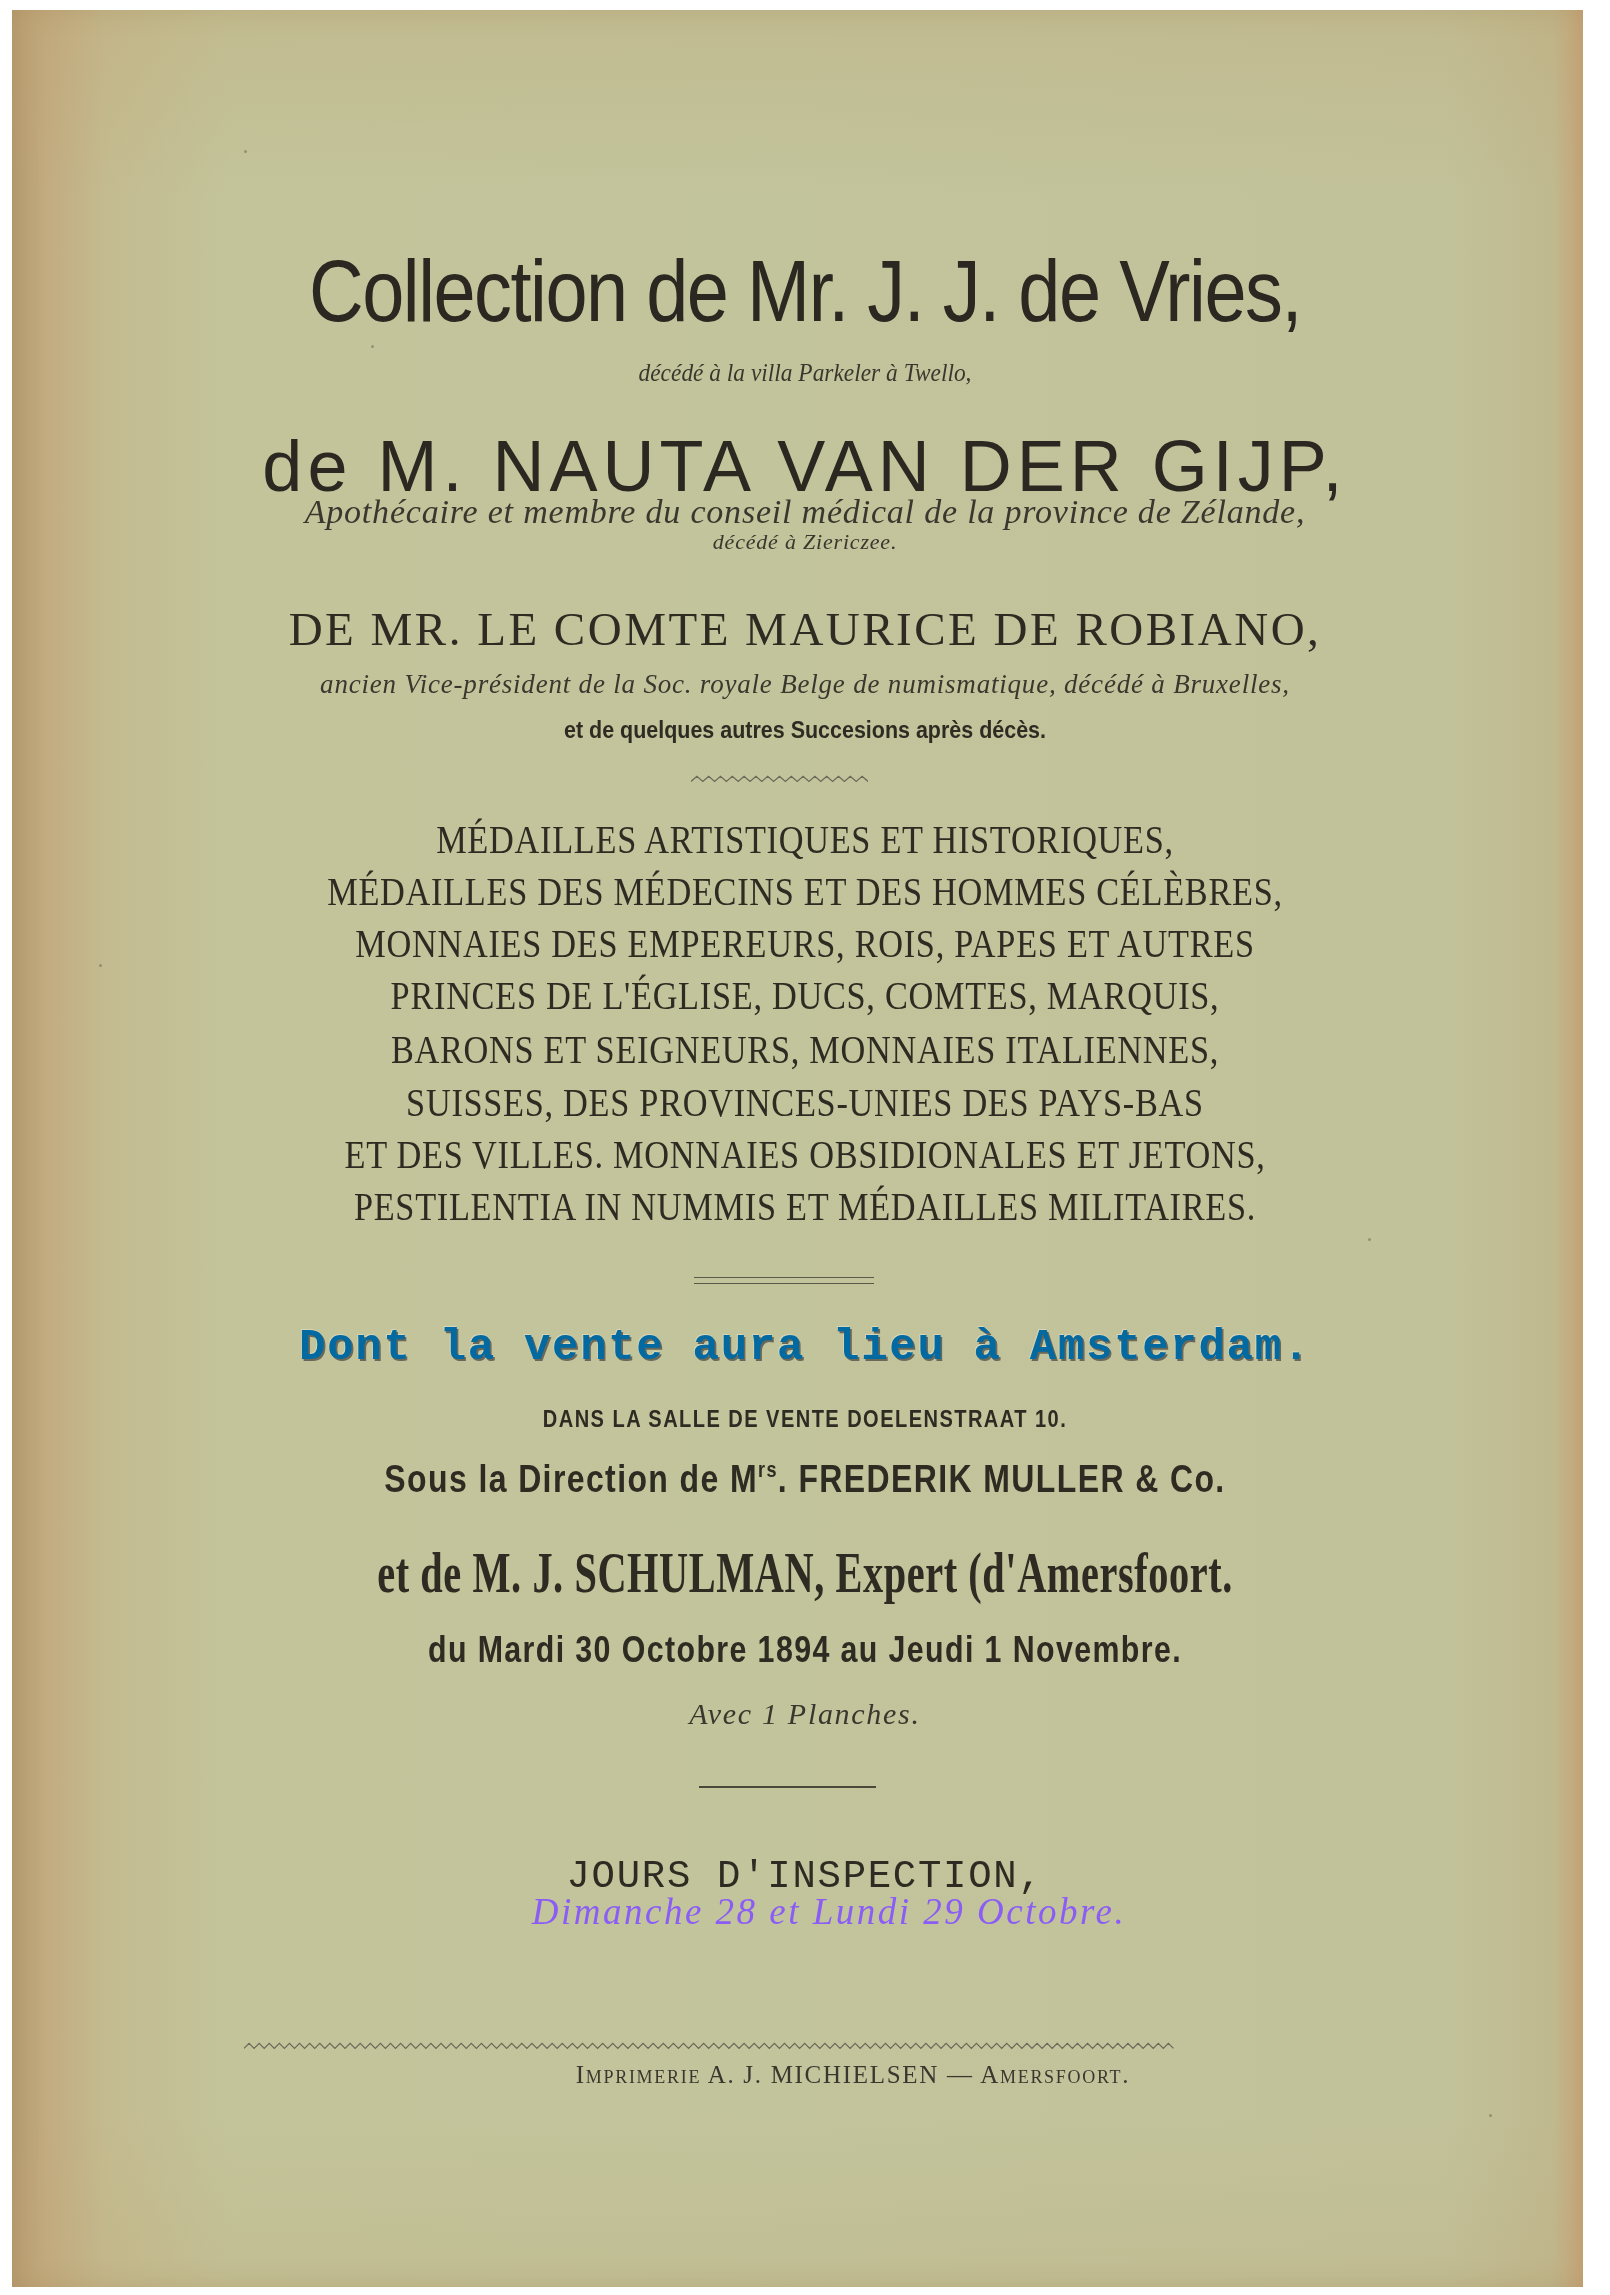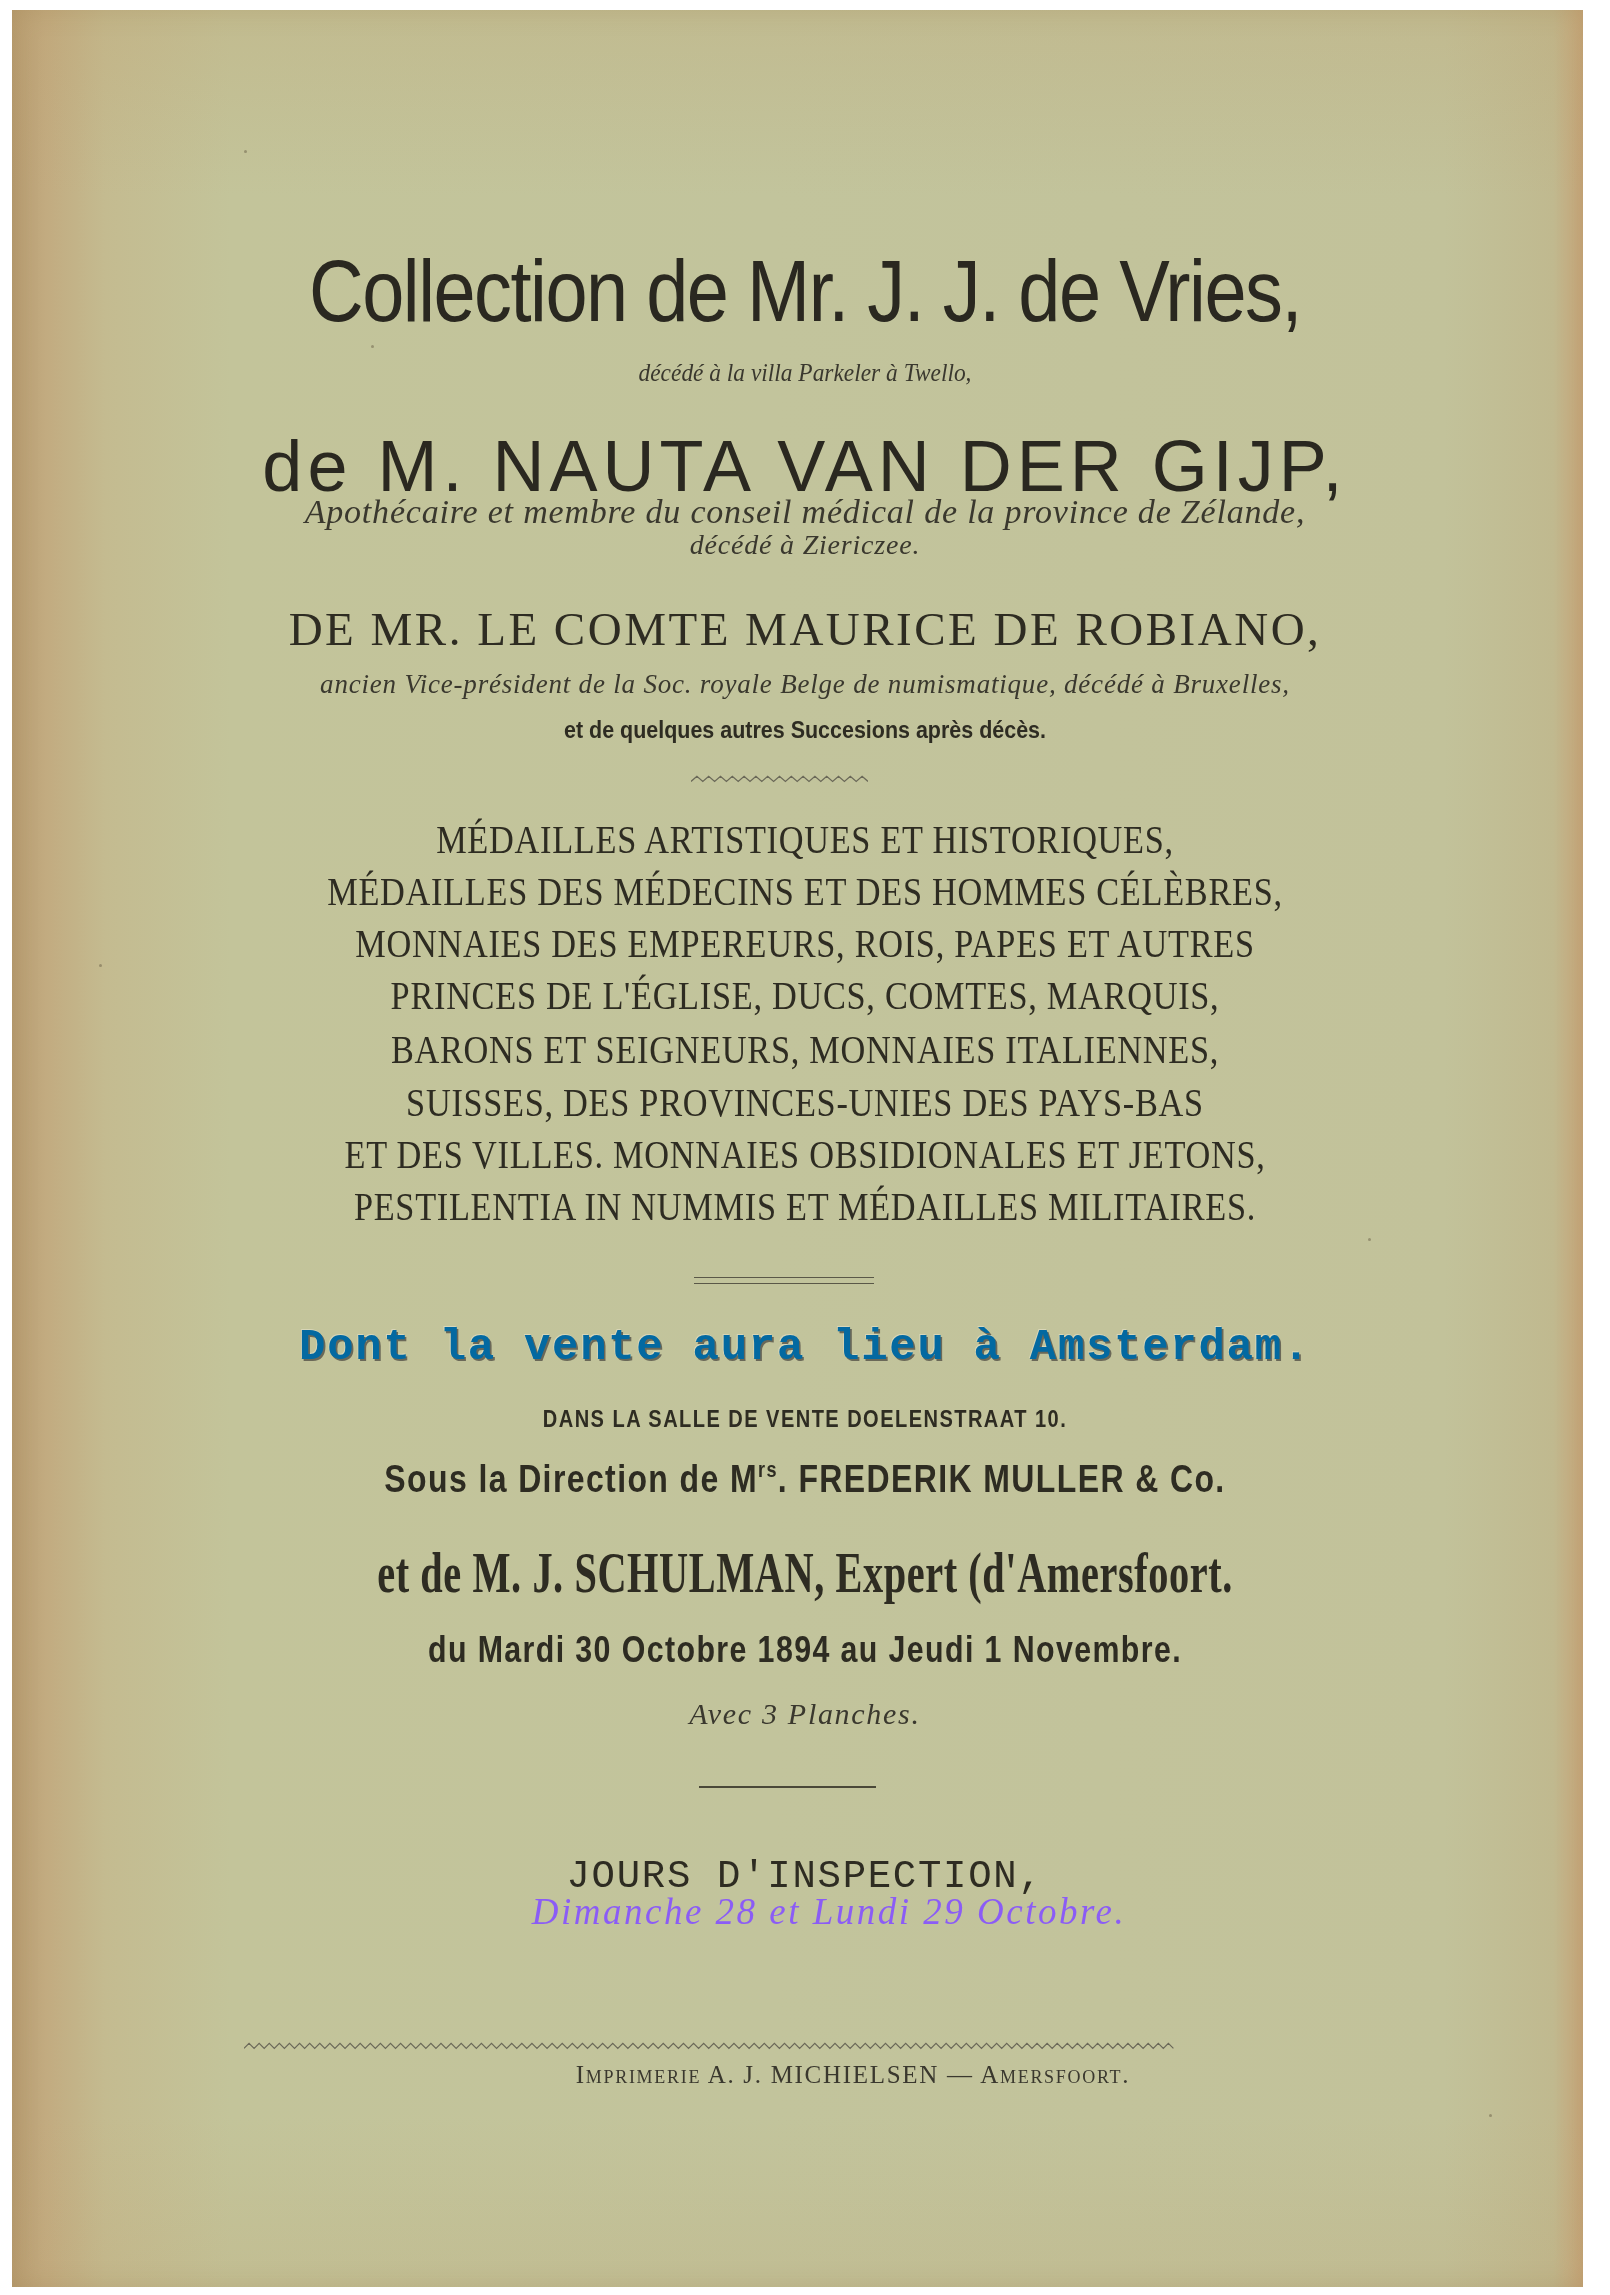--- a/index.html
+++ b/index.html
@@ -23,21 +23,21 @@
       background: linear-gradient(180deg, rgba(190,160,110,0.25) 0px, rgba(0,0,0,0) 185px, rgba(0,0,0,0) 2105px, rgba(190,160,110,0.18) 2277px);
       pointer-events: none;
     }
     .line { position: absolute; left: 0; width: 1610px; text-align: center; white-space: nowrap; z-index: 2; }
 
     .title-1 { top: 240px; font-family: "Liberation Sans Narrow", "Liberation Sans", sans-serif; font-size: 88px; letter-spacing: -1.7px; transform: scaleX(0.86); color: #2a2820; }
     .sub-italic { font-style: italic; color: #3a382e; }
     .s1 { top: 358px; font-size: 26px; transform: scaleX(0.9); }
     .title-2 { top: 425px; font-family: "Liberation Sans", sans-serif; font-size: 72px; letter-spacing: 5px; font-weight: 400; color: #2a2820; }
     .s2 { top: 493px; font-size: 34px; letter-spacing: 0.8px; }
-    .s3 { top: 529px; font-size: 28px; letter-spacing: 0.8px; }
+    .s3 { top: 529px; font-size: 22px; letter-spacing: 0.8px; }
     .title-3 { top: 602px; font-size: 47px; letter-spacing: 2.5px; color: #2e2c22; font-variant: small-caps; }
     .s4 { top: 669px; font-size: 27px; letter-spacing: 0.8px; }
     .s5 { top: 716px; font-family: "Liberation Sans", sans-serif; font-size: 24.4px; font-weight: bold; transform: scaleX(0.88); color: #2e2c22; }
 
     .wave { z-index: 2; }
     .wave-small { position: absolute; left: 691px; top: 773px; width: 177px; height: 11.8px; }
     .wave-long { position: absolute; left: 244px; top: 2040px; width: 1086px; height: 11.8px; }
 
     .cap { font-size: 39px; letter-spacing: 0.8px; color: #2e2c22; transform: scaleX(0.88); }
     .c1 { top: 817px; }
@@ -93,21 +93,21 @@
 <div class="line cap c7">ET DES VILLES. MONNAIES OBSIDIONALES ET JETONS,</div>
 <div class="line cap c8">PESTILENTIA IN NUMMIS ET MÉDAILLES MILITAIRES.</div>
 
 <div class="dbl-rule"></div>
 
 <div class="line vente">Dont la vente aura lieu à Amsterdam.</div>
 <div class="line salle">DANS LA SALLE DE VENTE DOELENSTRAAT 10.</div>
 <div class="line direction"><span>Sous la Direction de M</span><sup>rs</sup><span>. FREDERIK MULLER &amp; Co.</span></div>
 <div class="line schulman">et de M. J. SCHULMAN, Expert (d'Amersfoort.</div>
 <div class="line dates">du Mardi 30 Octobre 1894 au Jeudi 1 Novembre.</div>
-<div class="line planches">Avec 3 Planches.</div>
+<div class="line planches">Avec 1 Planches.</div>
 
 <div class="rule"></div>
 
 <div class="line jours">JOURS D'INSPECTION,</div>
 <div class="line inspect-dates">Dimanche 28 et Lundi 29 Octobre.</div>
 
 <svg class="wave wave-long" viewBox="0 0 1290 14" preserveAspectRatio="none">
   <path fill="none" stroke="#6a6858" stroke-width="1.4" d="M0,10 l6,-6 l6,6 l6,-6 l6,6 l6,-6 l6,6 l6,-6 l6,6 l6,-6 l6,6 l6,-6 l6,6 l6,-6 l6,6 l6,-6 l6,6 l6,-6 l6,6 l6,-6 l6,6 l6,-6 l6,6 l6,-6 l6,6 l6,-6 l6,6 l6,-6 l6,6 l6,-6 l6,6 l6,-6 l6,6 l6,-6 l6,6 l6,-6 l6,6 l6,-6 l6,6 l6,-6 l6,6 l6,-6 l6,6 l6,-6 l6,6 l6,-6 l6,6 l6,-6 l6,6 l6,-6 l6,6 l6,-6 l6,6 l6,-6 l6,6 l6,-6 l6,6 l6,-6 l6,6 l6,-6 l6,6 l6,-6 l6,6 l6,-6 l6,6 l6,-6 l6,6 l6,-6 l6,6 l6,-6 l6,6 l6,-6 l6,6 l6,-6 l6,6 l6,-6 l6,6 l6,-6 l6,6 l6,-6 l6,6 l6,-6 l6,6 l6,-6 l6,6 l6,-6 l6,6 l6,-6 l6,6 l6,-6 l6,6 l6,-6 l6,6 l6,-6 l6,6 l6,-6 l6,6 l6,-6 l6,6 l6,-6 l6,6 l6,-6 l6,6 l6,-6 l6,6 l6,-6 l6,6 l6,-6 l6,6 l6,-6 l6,6 l6,-6 l6,6 l6,-6 l6,6 l6,-6 l6,6 l6,-6 l6,6 l6,-6 l6,6 l6,-6 l6,6 l6,-6 l6,6 l6,-6 l6,6 l6,-6 l6,6 l6,-6 l6,6 l6,-6 l6,6 l6,-6 l6,6 l6,-6 l6,6 l6,-6 l6,6 l6,-6 l6,6 l6,-6 l6,6 l6,-6 l6,6 l6,-6 l6,6 l6,-6 l6,6 l6,-6 l6,6 l6,-6 l6,6 l6,-6 l6,6 l6,-6 l6,6 l6,-6 l6,6 l6,-6 l6,6 l6,-6 l6,6 l6,-6 l6,6 l6,-6 l6,6 l6,-6 l6,6 l6,-6 l6,6 l6,-6 l6,6 l6,-6 l6,6 l6,-6 l6,6 l6,-6 l6,6 l6,-6 l6,6 l6,-6 l6,6 l6,-6 l6,6"></path>
 </svg>
 

